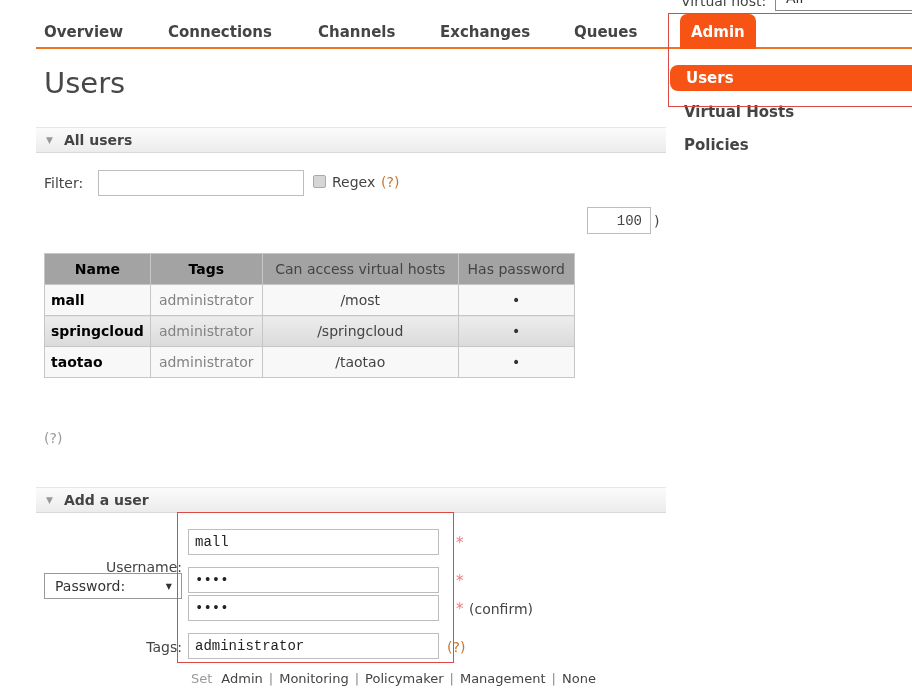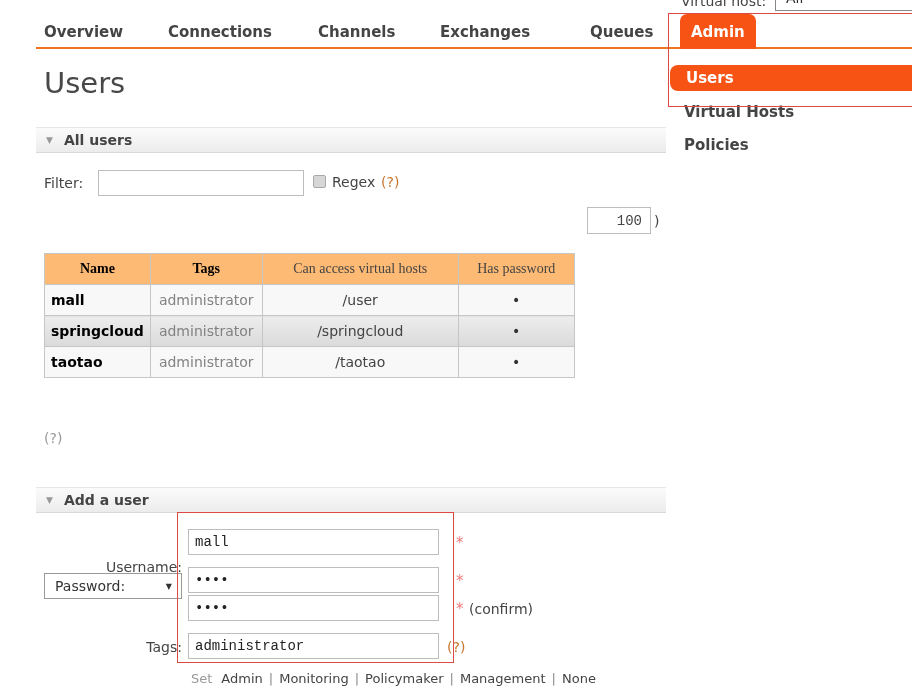--- a/index.html
+++ b/index.html
@@ -104,21 +104,21 @@
   .items-suffix { position: absolute; left: 618px; top: 213px; font-size: 14px; }
   
   .users-table {
     position: absolute; left: 8px; top: 253px;
     border-collapse: collapse; table-layout: fixed; font-size: 14px;
   }
   .users-table th, .users-table td {
     border: 1px solid #c6c6c6; height: 31px; text-align: center; padding: 0 6px;
     overflow: hidden; white-space: nowrap;
   }
-  .users-table th { background: #fdba74; font-weight: 400; color: #444; font-family: Liberation Serif, serif; }
+  .users-table th { background: #a3a3a3; font-weight: 400; color: #444; }
   .users-table th.b { font-weight: bold; color: #000; }
   .users-table tr.odd td { background: linear-gradient(#ededed, #dadada); }
   .users-table tr.even td { background: #f8f8f8; }
   .users-table td.cell-name { font-weight: bold; color: #000; text-align: left; }
   .users-table td.cell-tags { color: #828282; }
   .users-table td.cell-vhost { color: #444; }
   .users-table td.cell-pw { color: #333; }
   .table-help { position: absolute; left: 8px; top: 430px; font-size: 14px; color: #999; cursor: pointer; }
   
   .form-label { position: absolute; width: 146px; text-align: right; font-size: 14px; color: #444; }
@@ -156,21 +156,21 @@
   <div class="vhost-select">
     <span>All</span>
     <span class="arrow">▼</span>
   </div>
 
   <div class="nav-underline"></div>
   <a class="nav-link" style="left:8px">Overview</a>
   <a class="nav-link" style="left:132px">Connections</a>
   <a class="nav-link" style="left:282px">Channels</a>
   <a class="nav-link" style="left:404px">Exchanges</a>
-  <a class="nav-link" style="left:554px">Queues</a>
+  <a class="nav-link" style="left:538px">Queues</a>
   <div class="nav-tab-admin">
     <span>Admin</span>
   </div>
 
   <div class="sidebar-users">
     <span>Users</span>
   </div>
   <a class="sidebar-link" style="top:103px">Virtual Hosts</a>
   <a class="sidebar-link" style="top:136px">Policies</a>
 
@@ -196,21 +196,21 @@
         <th class="b" style="width:102px">Name</th>
         <th class="b" style="width:112px">Tags</th>
         <th style="width:196px">Can access virtual hosts</th>
         <th style="width:116px">Has password</th>
       </tr>
     </thead>
     <tbody>
       <tr class="even">
         <td class="cell-name">mall</td>
         <td class="cell-tags">administrator</td>
-        <td class="cell-vhost">/user</td>
+        <td class="cell-vhost">/most</td>
         <td class="cell-pw">•</td>
       </tr>
       <tr class="odd">
         <td class="cell-name">springcloud</td>
         <td class="cell-tags">administrator</td>
         <td class="cell-vhost">/springcloud</td>
         <td class="cell-pw">•</td>
       </tr>
       <tr class="even">
         <td class="cell-name">taotao</td>

